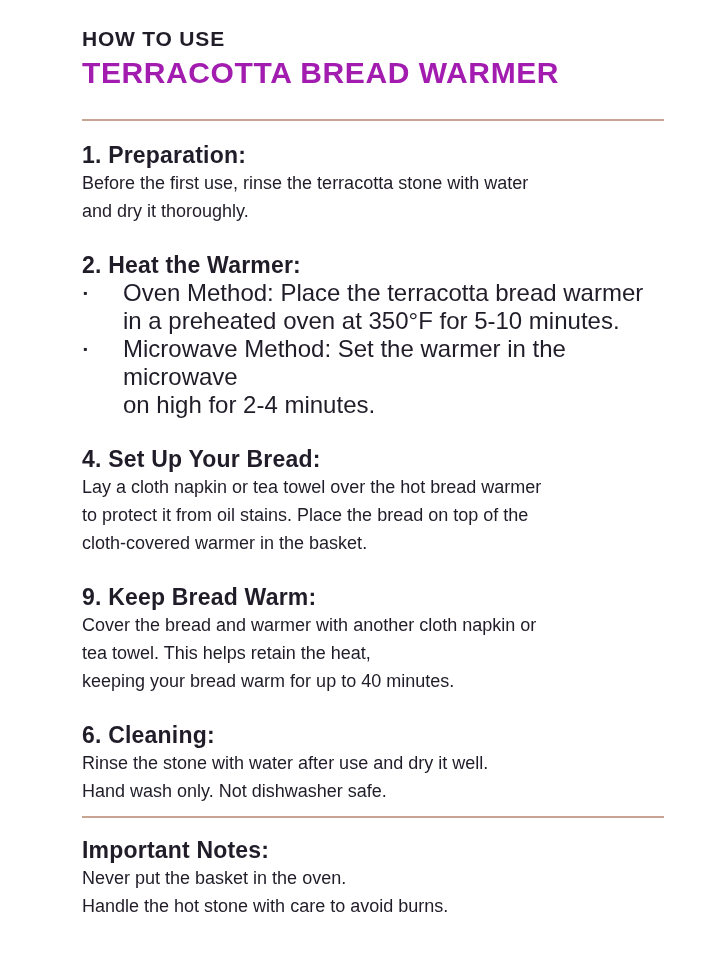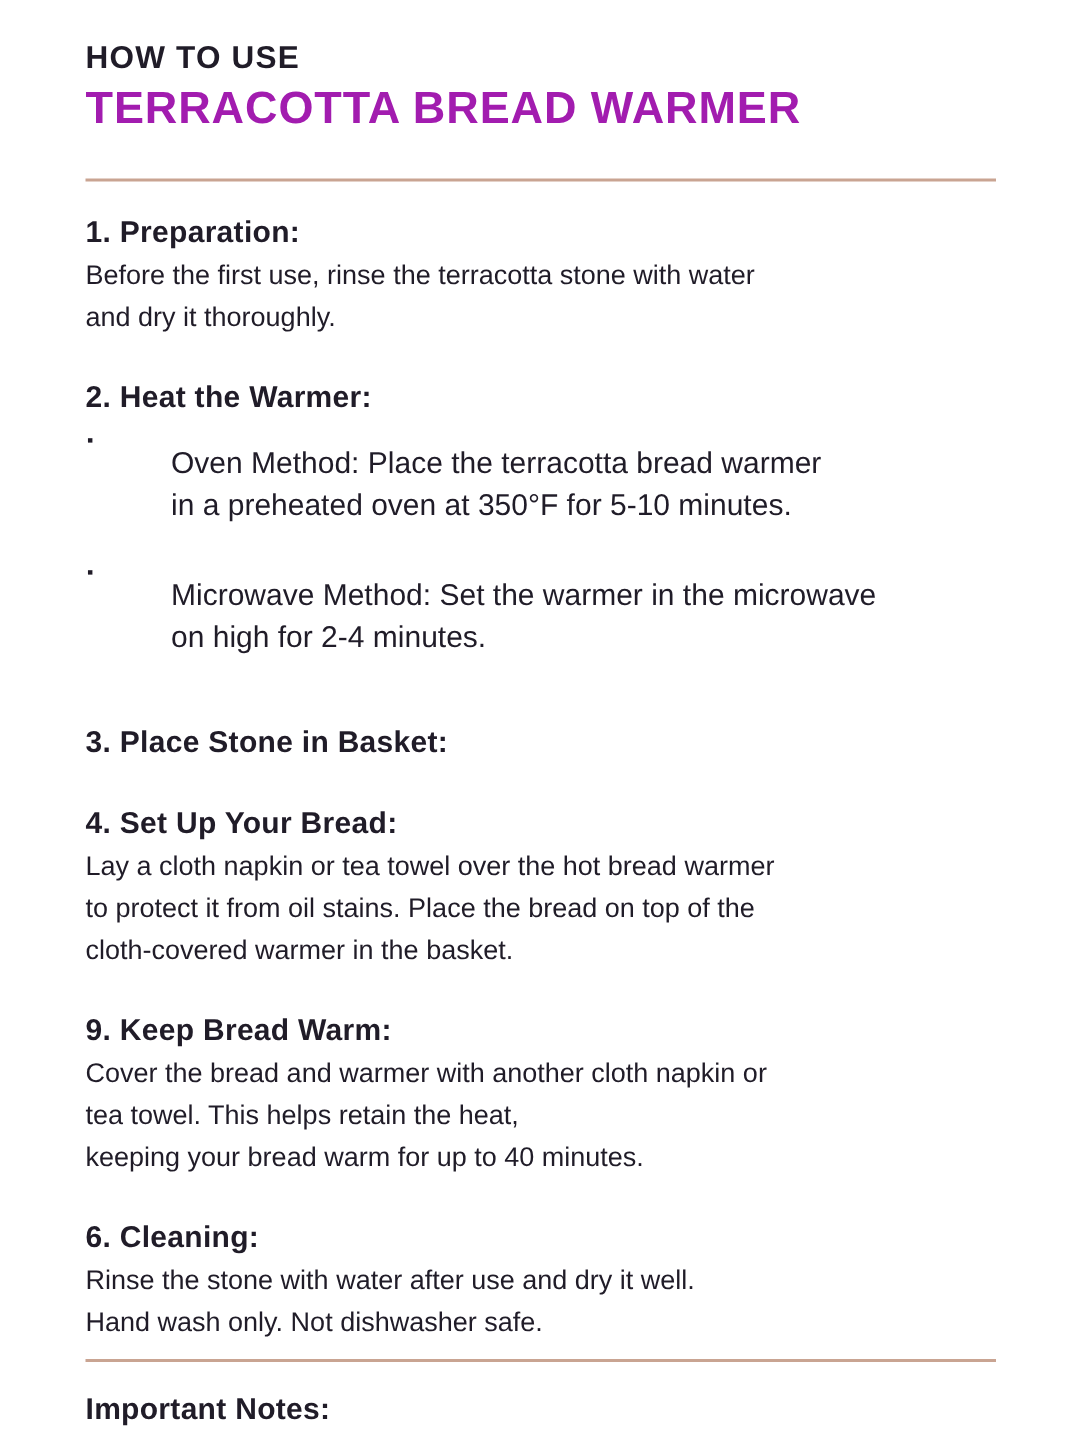--- a/index.html
+++ b/index.html
@@ -12,21 +12,21 @@
     height: 960px;
     overflow: hidden;
     font-family: "Liberation Sans", "DejaVu Sans", sans-serif;
     color: #201c28;
     -webkit-font-smoothing: antialiased;
   }
   .doc {
     box-sizing: border-box;
     width: 720px;
     height: 960px;
-    padding: 25px 56px 0 57px;
+    padding: 25px 56px 0 82px;
   }
   .eyebrow {
     font-size: 21px;
     font-weight: 700;
     letter-spacing: 0.8px;
     line-height: 28px;
     color: #201c28;
   }
   .title {
     font-size: 30px;
@@ -41,21 +41,21 @@
     border-top: 2px solid #c9a492;
     margin: 27px 0 20px 0;
     height: 0;
   }
   .divider.bottom {
     margin: 11px 0 18px 0;
   }
   section { margin: 0 0 26px 0; }
   section.last { margin-bottom: 10px; }
   .sec-heading {
-    font-size: 20px;
+    font-size: 23px;
     font-weight: 700;
     letter-spacing: 0.2px;
     line-height: 28px;
     margin: 0;
   }
   .sec-body {
     font-size: 18px;
     font-weight: 400;
     line-height: 28px;
     margin: 0;
@@ -65,23 +65,23 @@
   .bullet-mark {
     flex: 0 0 40px;
     width: 40px;
     font-size: 12px;
     line-height: 28px;
     padding-left: 1px;
     color: #201c28;
   }
   .bullet-text {
     flex: 1;
-    font-size: 20px;
+    font-size: 24px;
     line-height: 28px;
-    margin: 16px;
+    margin: 0;
     white-space: pre-line;
   }
 </style>
 </head>
 <body>
 
 <div class="doc">
 
   <div class="eyebrow">HOW TO USE</div>
   <h1 class="title">TERRACOTTA BREAD WARMER</h1>
@@ -102,21 +102,20 @@
 in a preheated oven at 350°F for 5-10 minutes.</p>
     </div>
     <div class="bullet-row">
       <span class="bullet-mark">▪</span>
       <p class="bullet-text">Microwave Method: Set the warmer in the microwave
 on high for 2-4 minutes.</p>
     </div>
   </section>
 
   <section>
-    <h2 class="sec-heading">3. Place Stone in Basket:</h2>
   </section>
 
   <section>
     <h2 class="sec-heading">4. Set Up Your Bread:</h2>
     <p class="sec-body">Lay a cloth napkin or tea towel over the hot bread warmer
 to protect it from oil stains. Place the bread on top of the
 cloth-covered warmer in the basket.</p>
   </section>
 
   <section>

